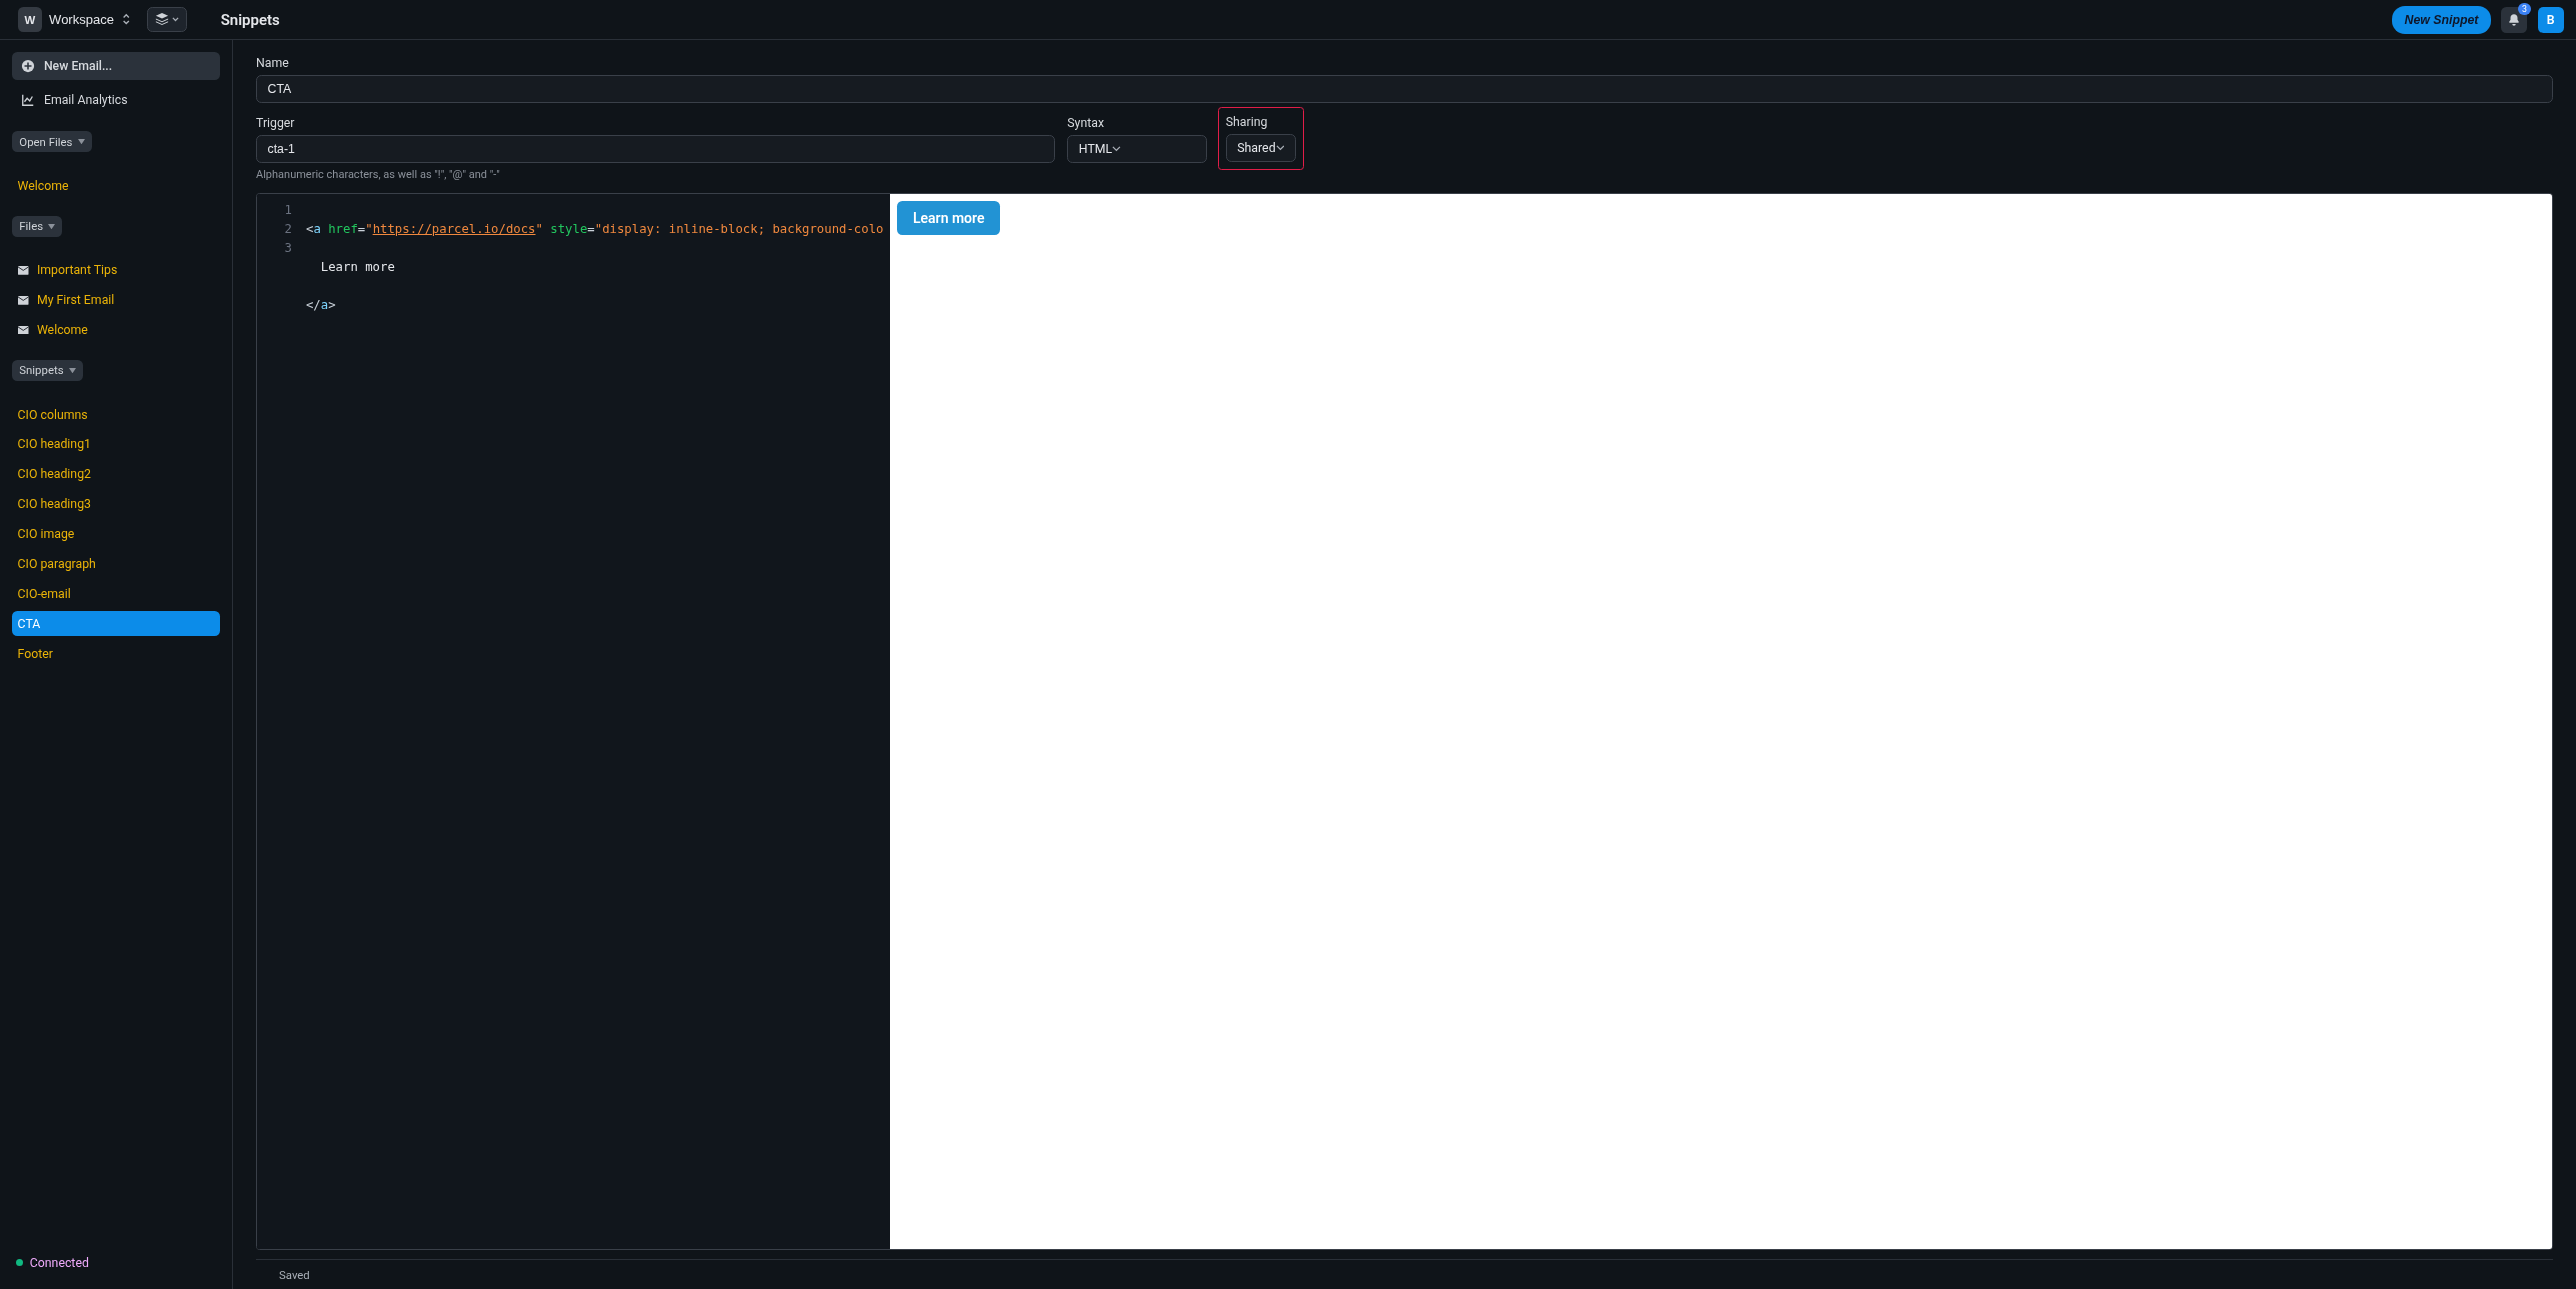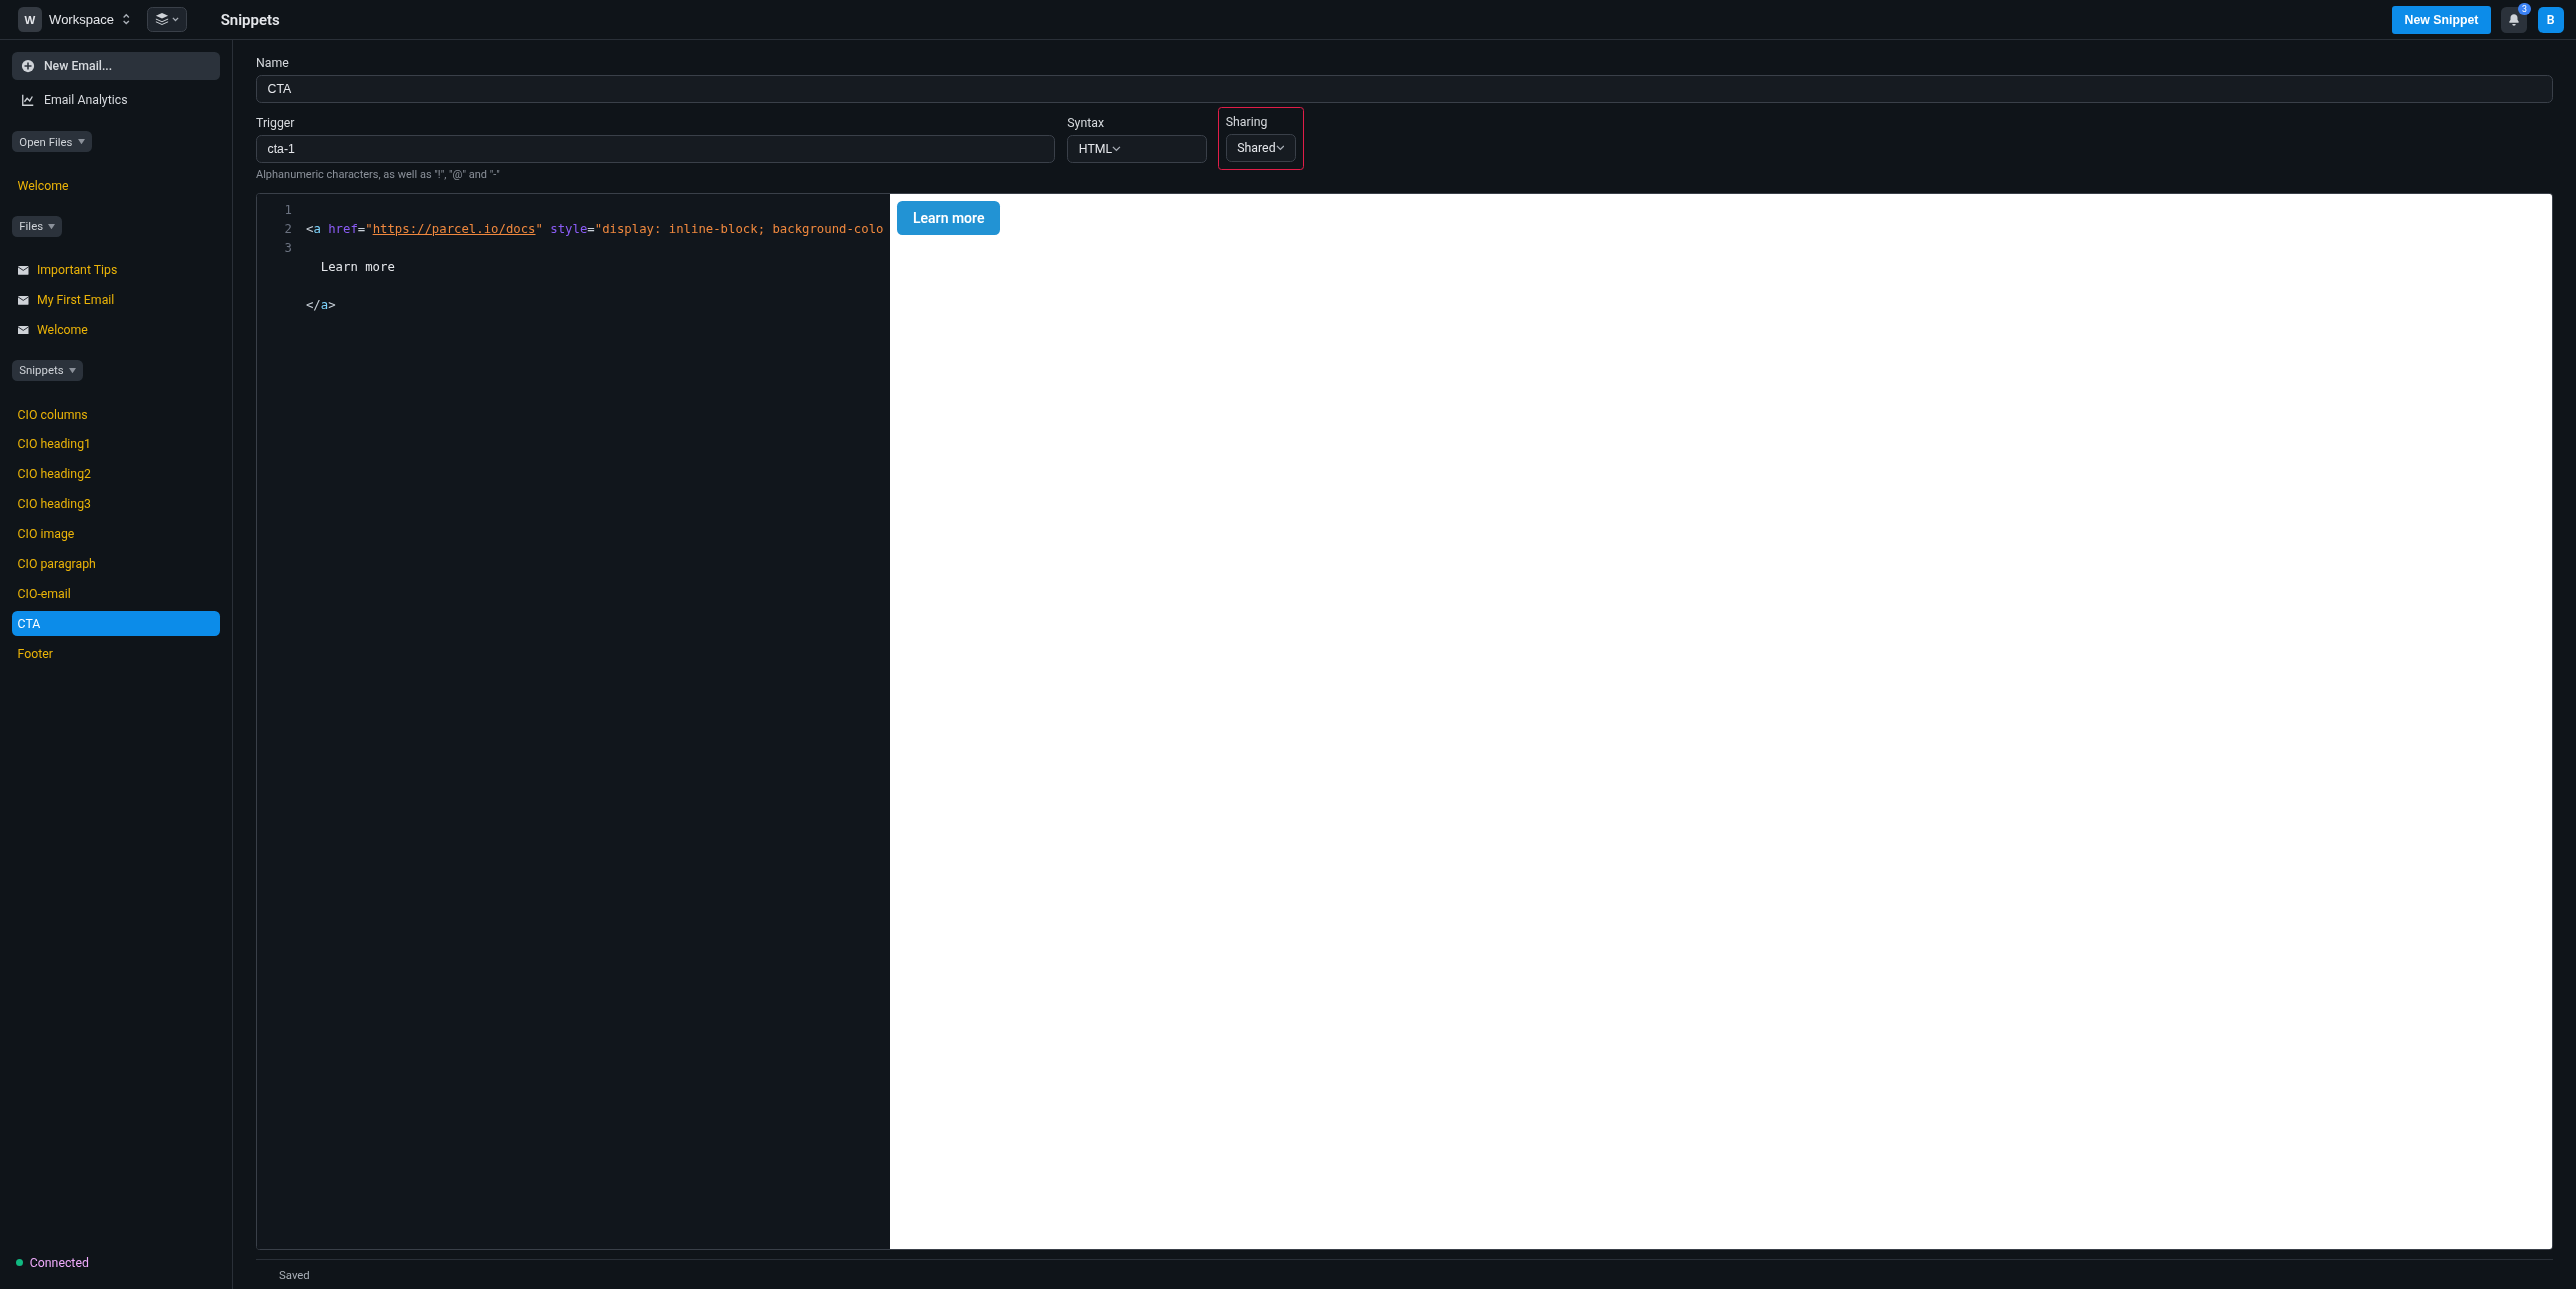--- a/index.html
+++ b/index.html
@@ -7,21 +7,21 @@
   body { display: flex; flex-direction: column; }
 
   
   .topbar { height: 40px; display: flex; align-items: center; border-bottom: 0.9px solid #2a3038; padding: 0 12.3px; gap: 10.5px; }
   .ws-btn { display: flex; align-items: center; gap: 7px; background: transparent; border: none; color: #e5e7eb; cursor: pointer; padding: 3.5px 5.3px; border-radius: 5.3px; }
   .ws-badge { width: 24.5px; height: 24.5px; background: #343a42; border-radius: 5.3px; display: flex; align-items: center; justify-content: center; font-weight: 600; font-size: 11.4px; }
   .ws-name { font-weight: 500; font-size: 13px; }
   .stack-btn { width: 40px; height: 24.5px; background: #1e242c; border: 0.9px solid #3a4049; border-radius: 5.3px; display: flex; align-items: center; justify-content: center; gap: 3.5px; cursor: pointer; }
   .topbar-title { font-size: 15px; font-weight: 600; margin-left: 23px; }
   .topbar-spacer { flex: 1; }
-  .btn-primary { background: #0c8ce9; color: #ffffff; border: none; padding: 7px 12.3px; border-radius: 3px; font-weight: 600; font-size: 12.3px; cursor: pointer; }
+  .btn-primary { background: #0c8ce9; color: #0f172a; border: none; padding: 7px 12.3px; border-radius: 13px; font-weight: 600; font-size: 12.3px; cursor: pointer; font-style: italic; }
   .icon-btn { width: 26px; height: 26px; background: #2b323b; border-radius: 5.3px; display: flex; align-items: center; justify-content: center; cursor: pointer; position: relative; }
   .notif-badge { position: absolute; top: -3.5px; right: -3.5px; background: #3b82f6; color: #fff; font-size: 8.8px; width: 12.3px; height: 12.3px; border-radius: 50%; display: flex; align-items: center; justify-content: center; }
   .avatar-btn { width: 26px; height: 26px; background: #0c8ce9; border-radius: 5.3px; display: flex; align-items: center; justify-content: center; font-weight: 600; cursor: pointer; color: #fff; }
 
   
   .main { flex: 1; display: flex; overflow: hidden; }
 
   
   .sidebar { width: 233px; border-right: 0.9px solid #2a3038; display: flex; flex-direction: column; padding: 12.3px; gap: 5.3px; overflow: auto; }
   .sb-btn { display: flex; align-items: center; gap: 8.8px; padding: 7px 8.8px; border-radius: 5.3px; cursor: pointer; color: #d6d9dd; }
@@ -47,21 +47,21 @@
   .sharing-col { flex: 0 0 154px; }
   .sharing-hl { border: 1.8px solid #e11d48; border-radius: 3.5px; padding: 7px 7px 7px 7px; margin: -8.8px -8.8px -8.8px -1.8px; }
 
   
   .workarea { flex: 1; display: flex; border: 0.9px solid #3a4049; border-radius: 3.5px; overflow: hidden; }
   .editor { flex: 0 0 633px; background: #11161c; display: flex; font-family: ui-monospace, Menlo, Consolas, monospace; font-size: 12.3px; line-height: 19px; overflow: hidden; }
   .gutter { width: 49px; text-align: right; padding: 7px 14px 7px 7px; color: #6b7280; user-select: none; background: #11161c; }
   .code-lines { padding: 7px 7px 7px 0; white-space: pre; overflow: hidden; }
   .tok-punc { color: #c9d1d9; }
   .tok-tag { color: #7dd3fc; }
-  .tok-attr { color: #8b5cf6; }
+  .tok-attr { color: #22c55e; }
   .tok-str { color: #f0883e; }
   .tok-url { color: #f0883e; text-decoration: underline; }
   .tok-text { color: #e5e7eb; }
   .preview { flex: 1; background: #fff; padding: 7px; }
   .lm-btn { display: inline-block; background: #2293d4; color: #fff; font-weight: 600; padding: 8.8px 16px; border-radius: 5.3px; font-size: 14px; }
 
   
   .footer { height: 30px; border-top: 0.9px solid #2a3038; display: flex; align-items: center; padding: 0 23px; color: #a9afb7; font-size: 11.4px; margin-top: 8.8px; }
 
   svg { display: block; }

